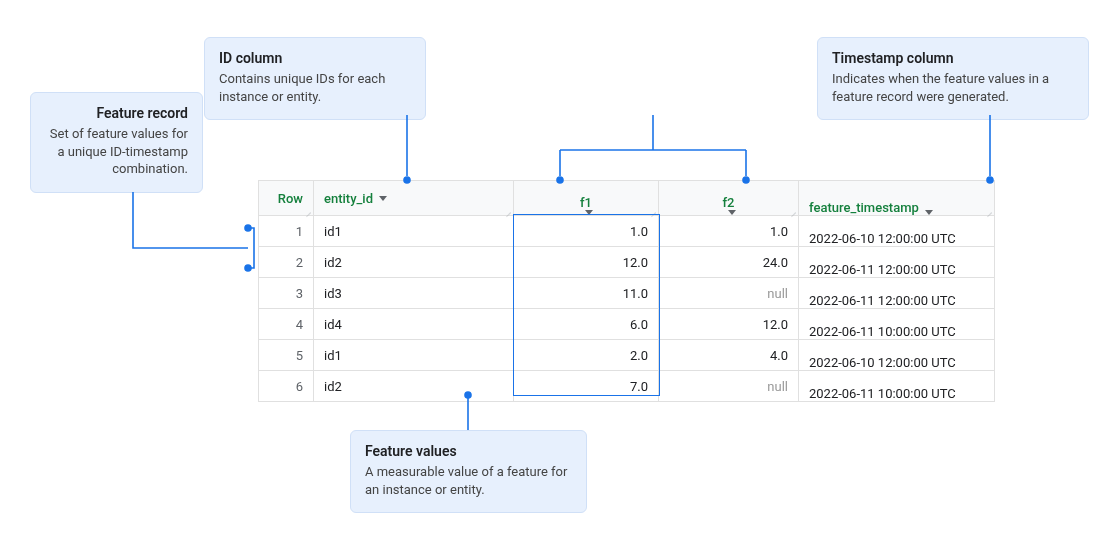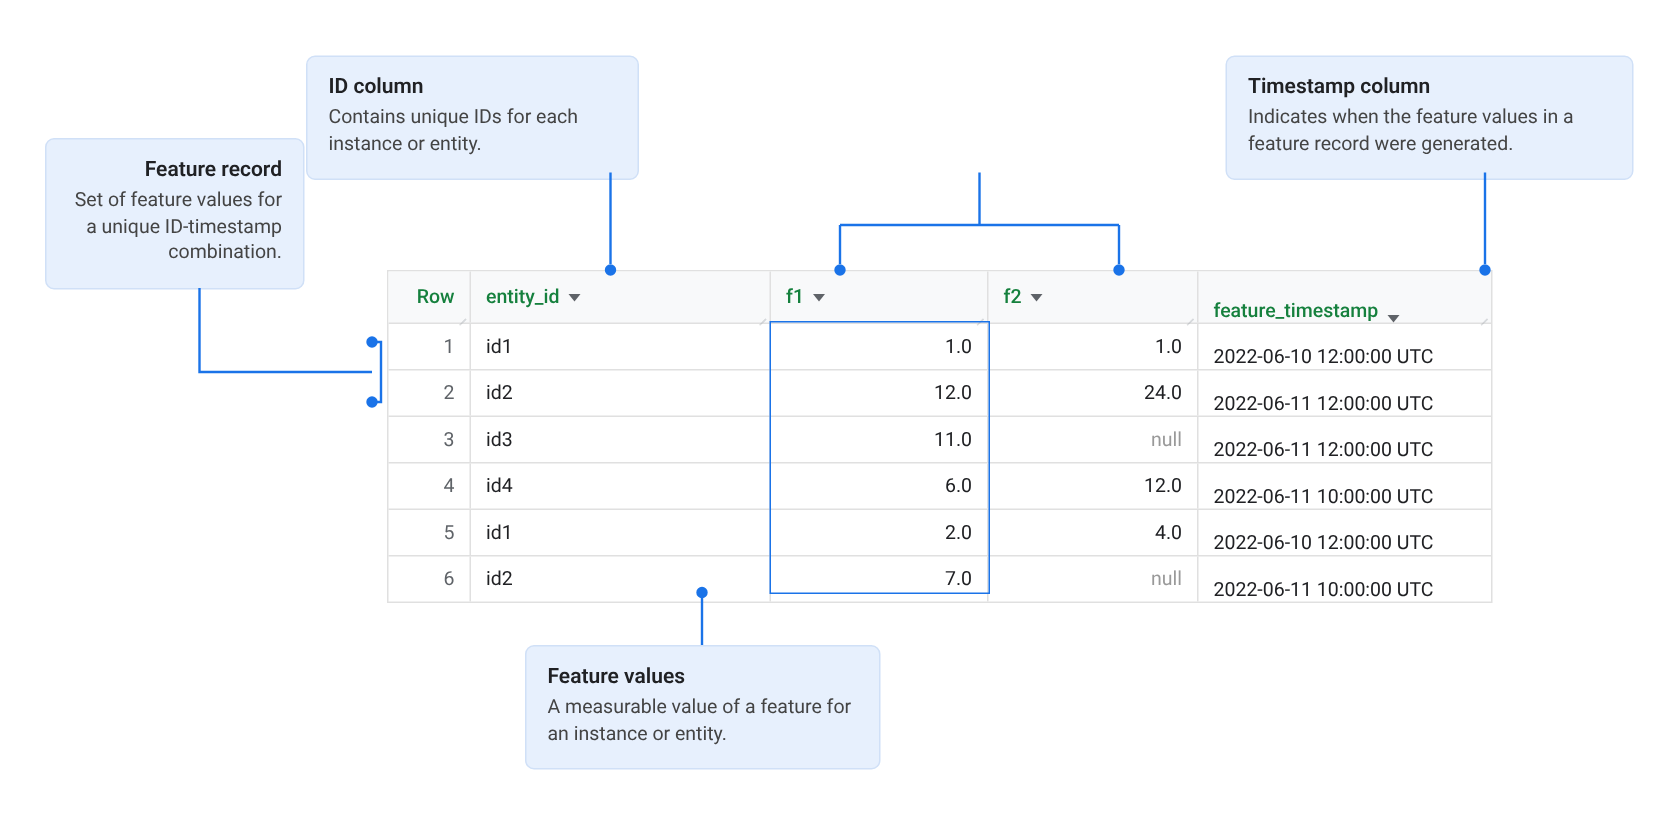--- a/index.html
+++ b/index.html
@@ -84,21 +84,21 @@
     position: relative;
   }
   .cell:last-child { border-right: none; }
   .c0 { width: calc(var(--col0)*1px); justify-content: flex-end; color: #5f6368; }
   .c1 { width: calc(var(--col1)*1px); }
   .c2 { width: calc(var(--col2)*1px); justify-content: flex-end; }
   .c3 { width: calc(var(--col3)*1px); justify-content: flex-end; }
   .c4 { width: calc(var(--col4)*1px); align-items: flex-end; }
   .hrow .cell { color: #15803d; font-weight: 500; justify-content: flex-start; }
   .hrow .c0 { justify-content: flex-end; }
-  .hrow .c2, .hrow .c3 { justify-content: flex-start; }
+  .hrow .c2, .hrow .c3 { justify-content: flex-end; flex-direction: column; }
   .null { color: var(--tbl-null); }
   .sort-caret {
     display: inline-block;
     margin-left: 6px;
     width: 0; height: 0;
     border-left: 4px solid transparent;
     border-right: 4px solid transparent;
     border-top: 5px solid #5f6368;
   }
   .grip {

